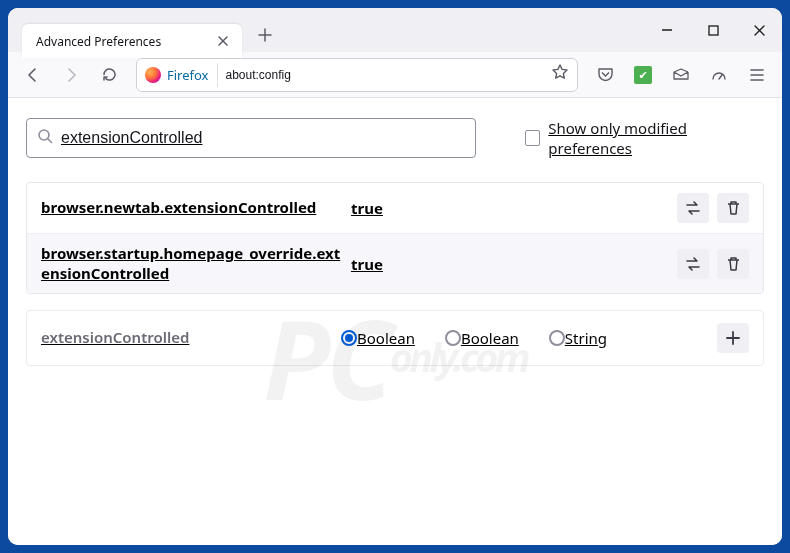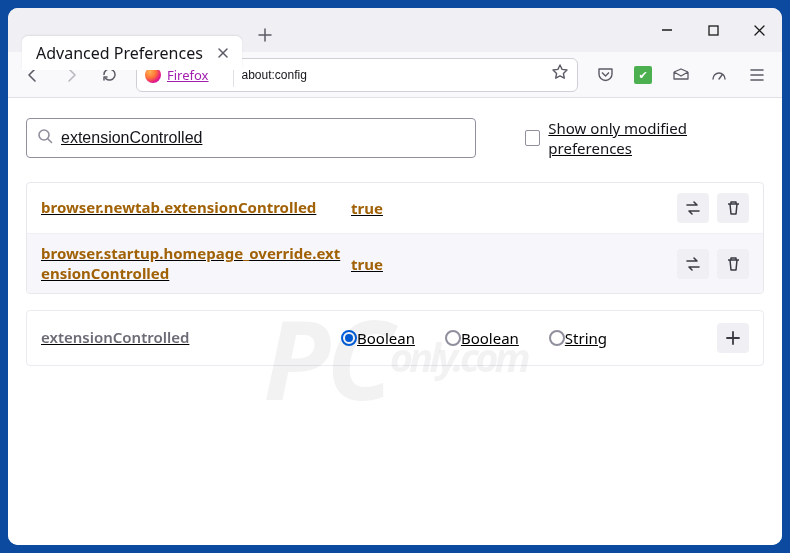--- a/index.html
+++ b/index.html
@@ -29,24 +29,24 @@
     padding-left: 14px;
   }
   .tab {
     background: #fff;
     height: 34px;
     min-width: 220px;
     border-radius: 6px 6px 0 0;
     display: flex;
     align-items: center;
     padding: 0 10px 0 14px;
-    font-size: 16px;
+    font-size: 12px;
     color: #15141a;
     position: relative;
-    top: 18px;
+    top: 6px;
     box-shadow: 0 -1px 2px rgba(0,0,0,0.08);
   }
   .tab-title { flex: 1; }
   .tab-close {
     width: 18px; height: 18px;
     display: flex; align-items: center; justify-content: center;
     color: #5b5b66; cursor: pointer;
   }
   .newtab-btn {
     width: 30px; height: 30px;
@@ -89,23 +89,23 @@
     border: 1px solid #cfcfd8;
     border-radius: 6px;
     display: flex;
     align-items: center;
     padding: 0 8px;
     margin: 0 6px;
     gap: 8px;
   }
   .urlbar .identity {
     display: flex; align-items: center; gap: 6px;
-    color: #a21caf; font-size: 13px;
+    color: #0369a1; font-size: 13px;
     border-right: 1px solid #e0e0e6;
-    padding-right: 24px; height: 24px; text-decoration: underline;
+    padding-right: 8px; height: 24px;
   }
   .fx-logo {
     width: 16px; height: 16px;
     background: radial-gradient(circle at 30% 30%, #ffb454, #ff7139 40%, #e31587 70%, #9059ff 100%);
     border-radius: 50%;
   }
   .urlbar input {
     flex: 1; border: none; outline: none;
     font-size: 12px; color: #15141a;
     background: transparent;
@@ -150,21 +150,21 @@
     background:#fff;
   }
   .pref-list {
     border: 1px solid #e7e7ee;
     border-radius: 4px;
     overflow: hidden;
   }
   .pref-row {
     display: flex; align-items: center;
     padding: 10px 14px;
-    font-size: 15px; color:#a16207;
+    font-size: 15px; color:#000000;
     border-bottom: 1px solid #efeff4;
   }
   .pref-row:last-child { border-bottom: none; }
   .pref-row.modified { font-weight: 700; }
   .pref-row.odd { background: #f7f7fb; }
   .pref-name { flex: 0 0 310px; padding-right: 8px; word-break: break-word; line-height:1.3;}
   .pref-value { flex: 1; }
   .pref-actions { display:flex; gap:8px; }
   .icon-btn {
     width: 32px; height: 30px;

